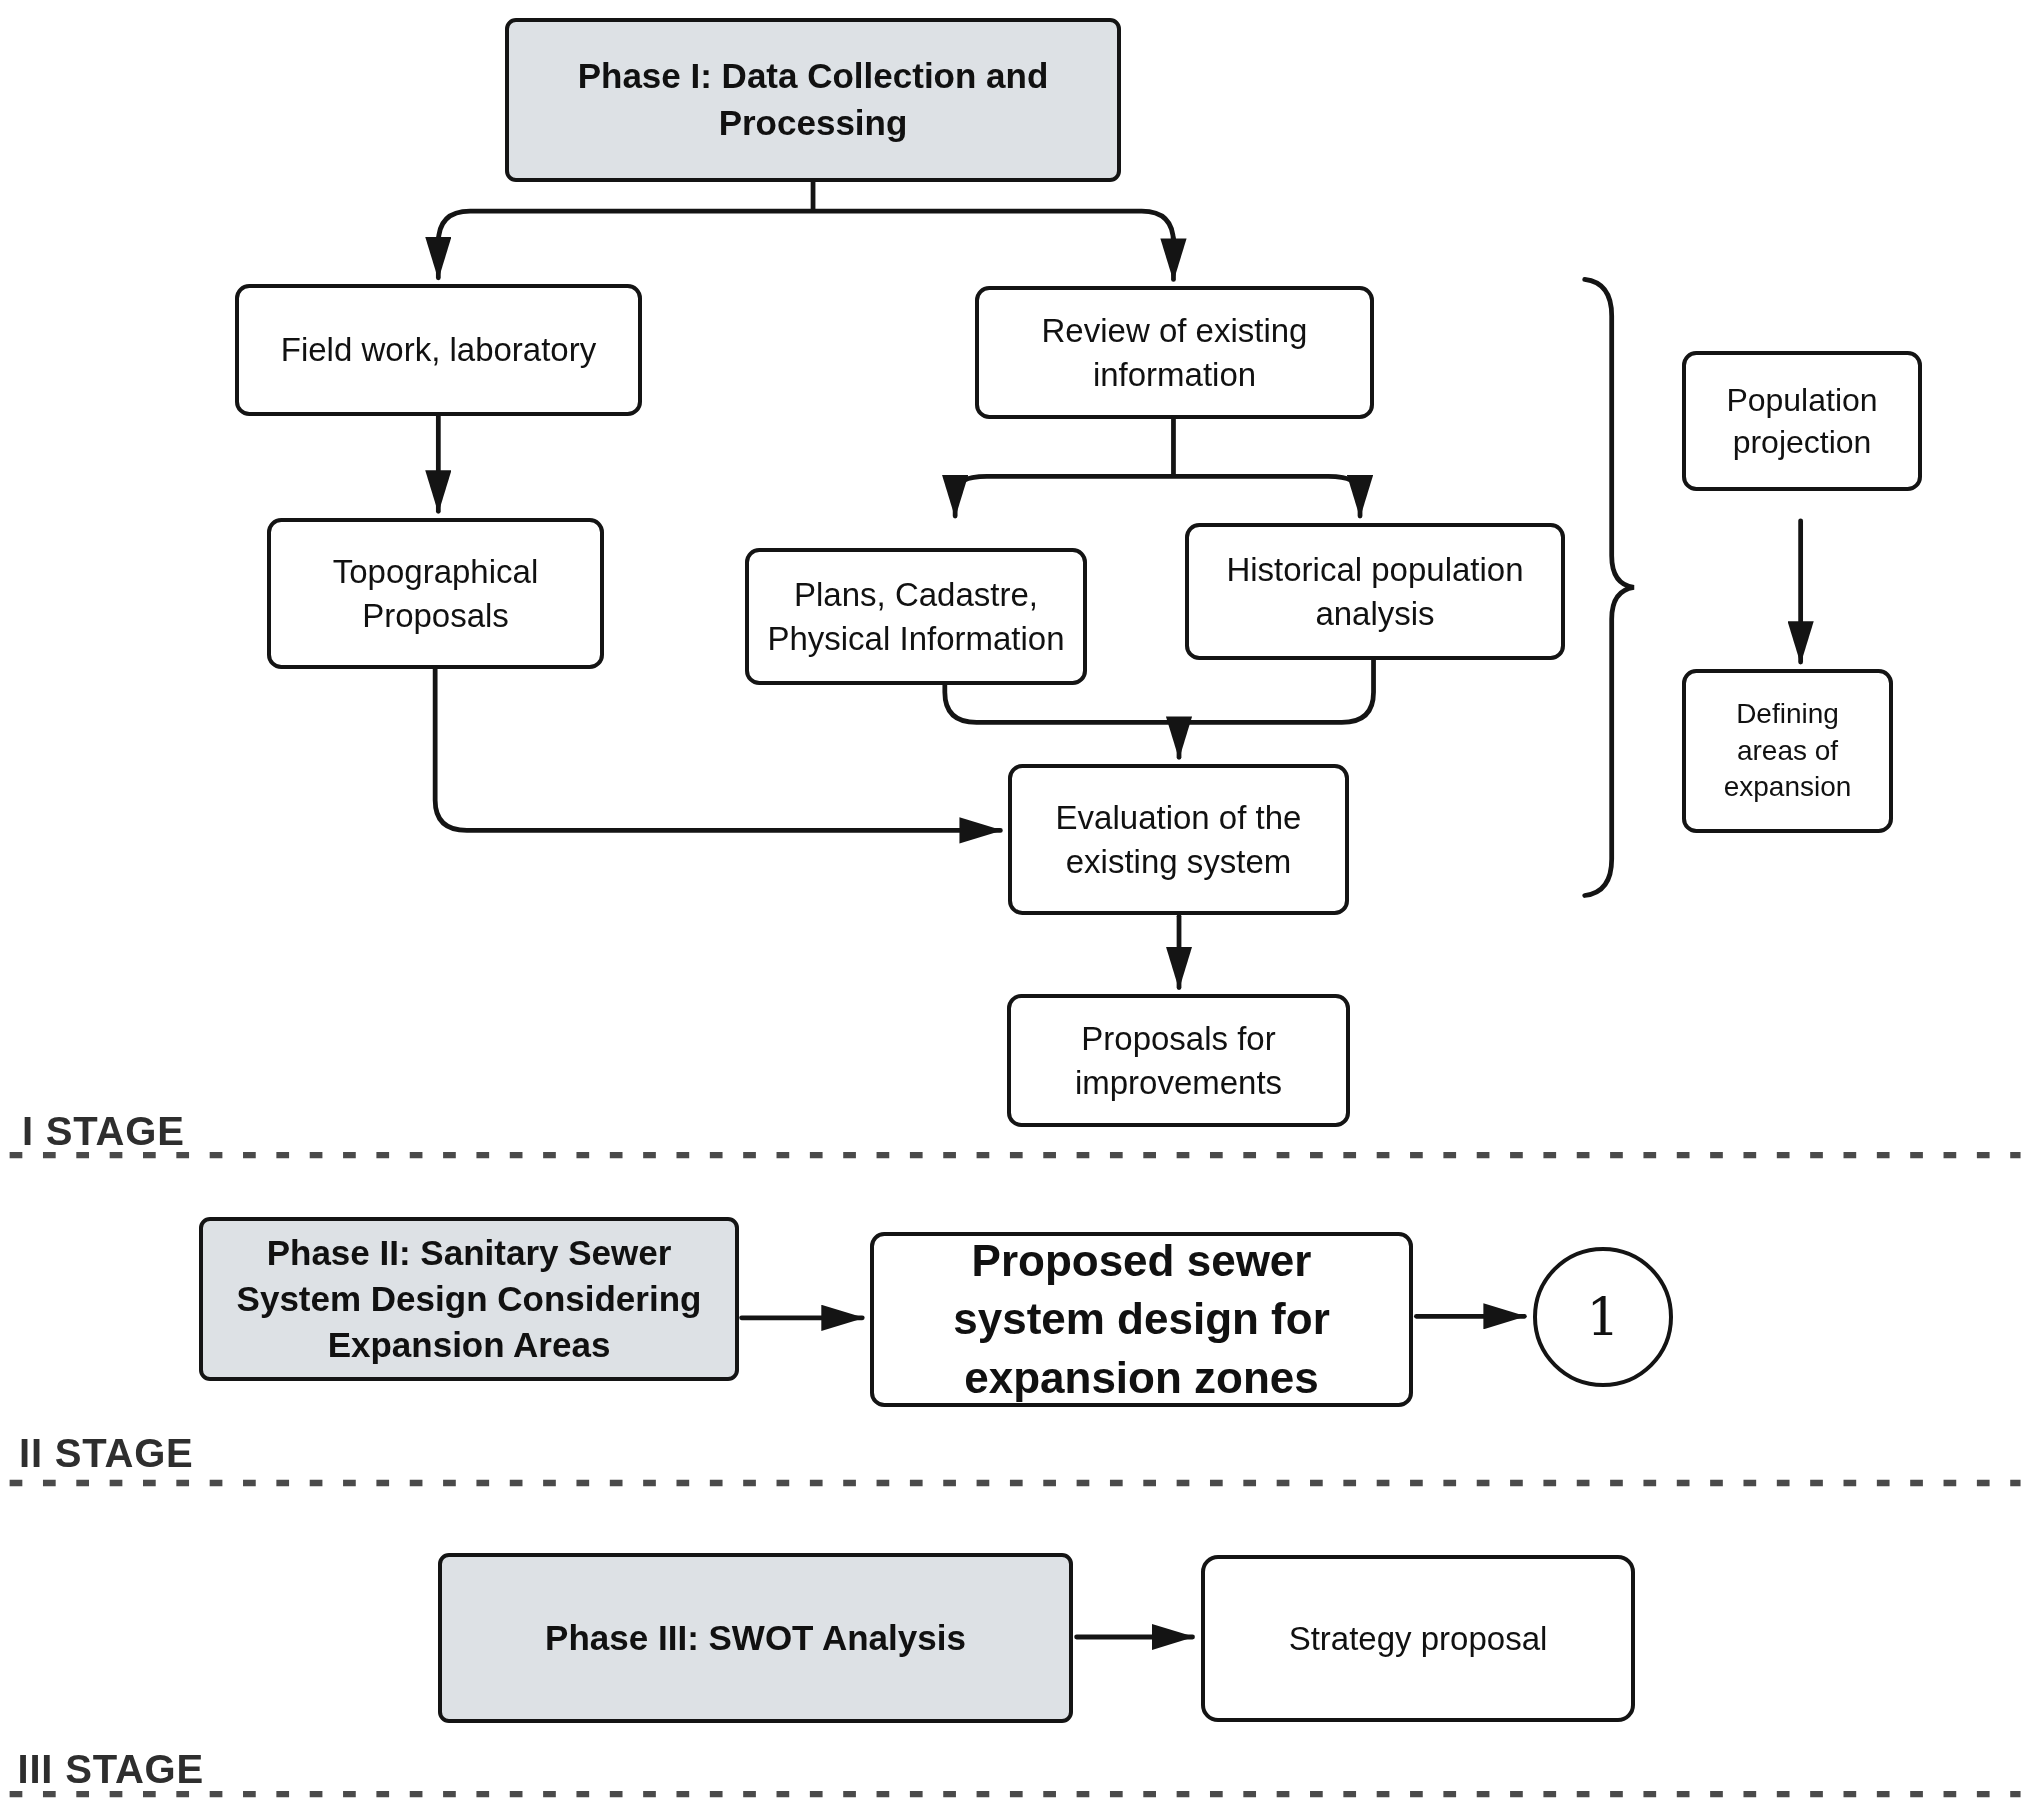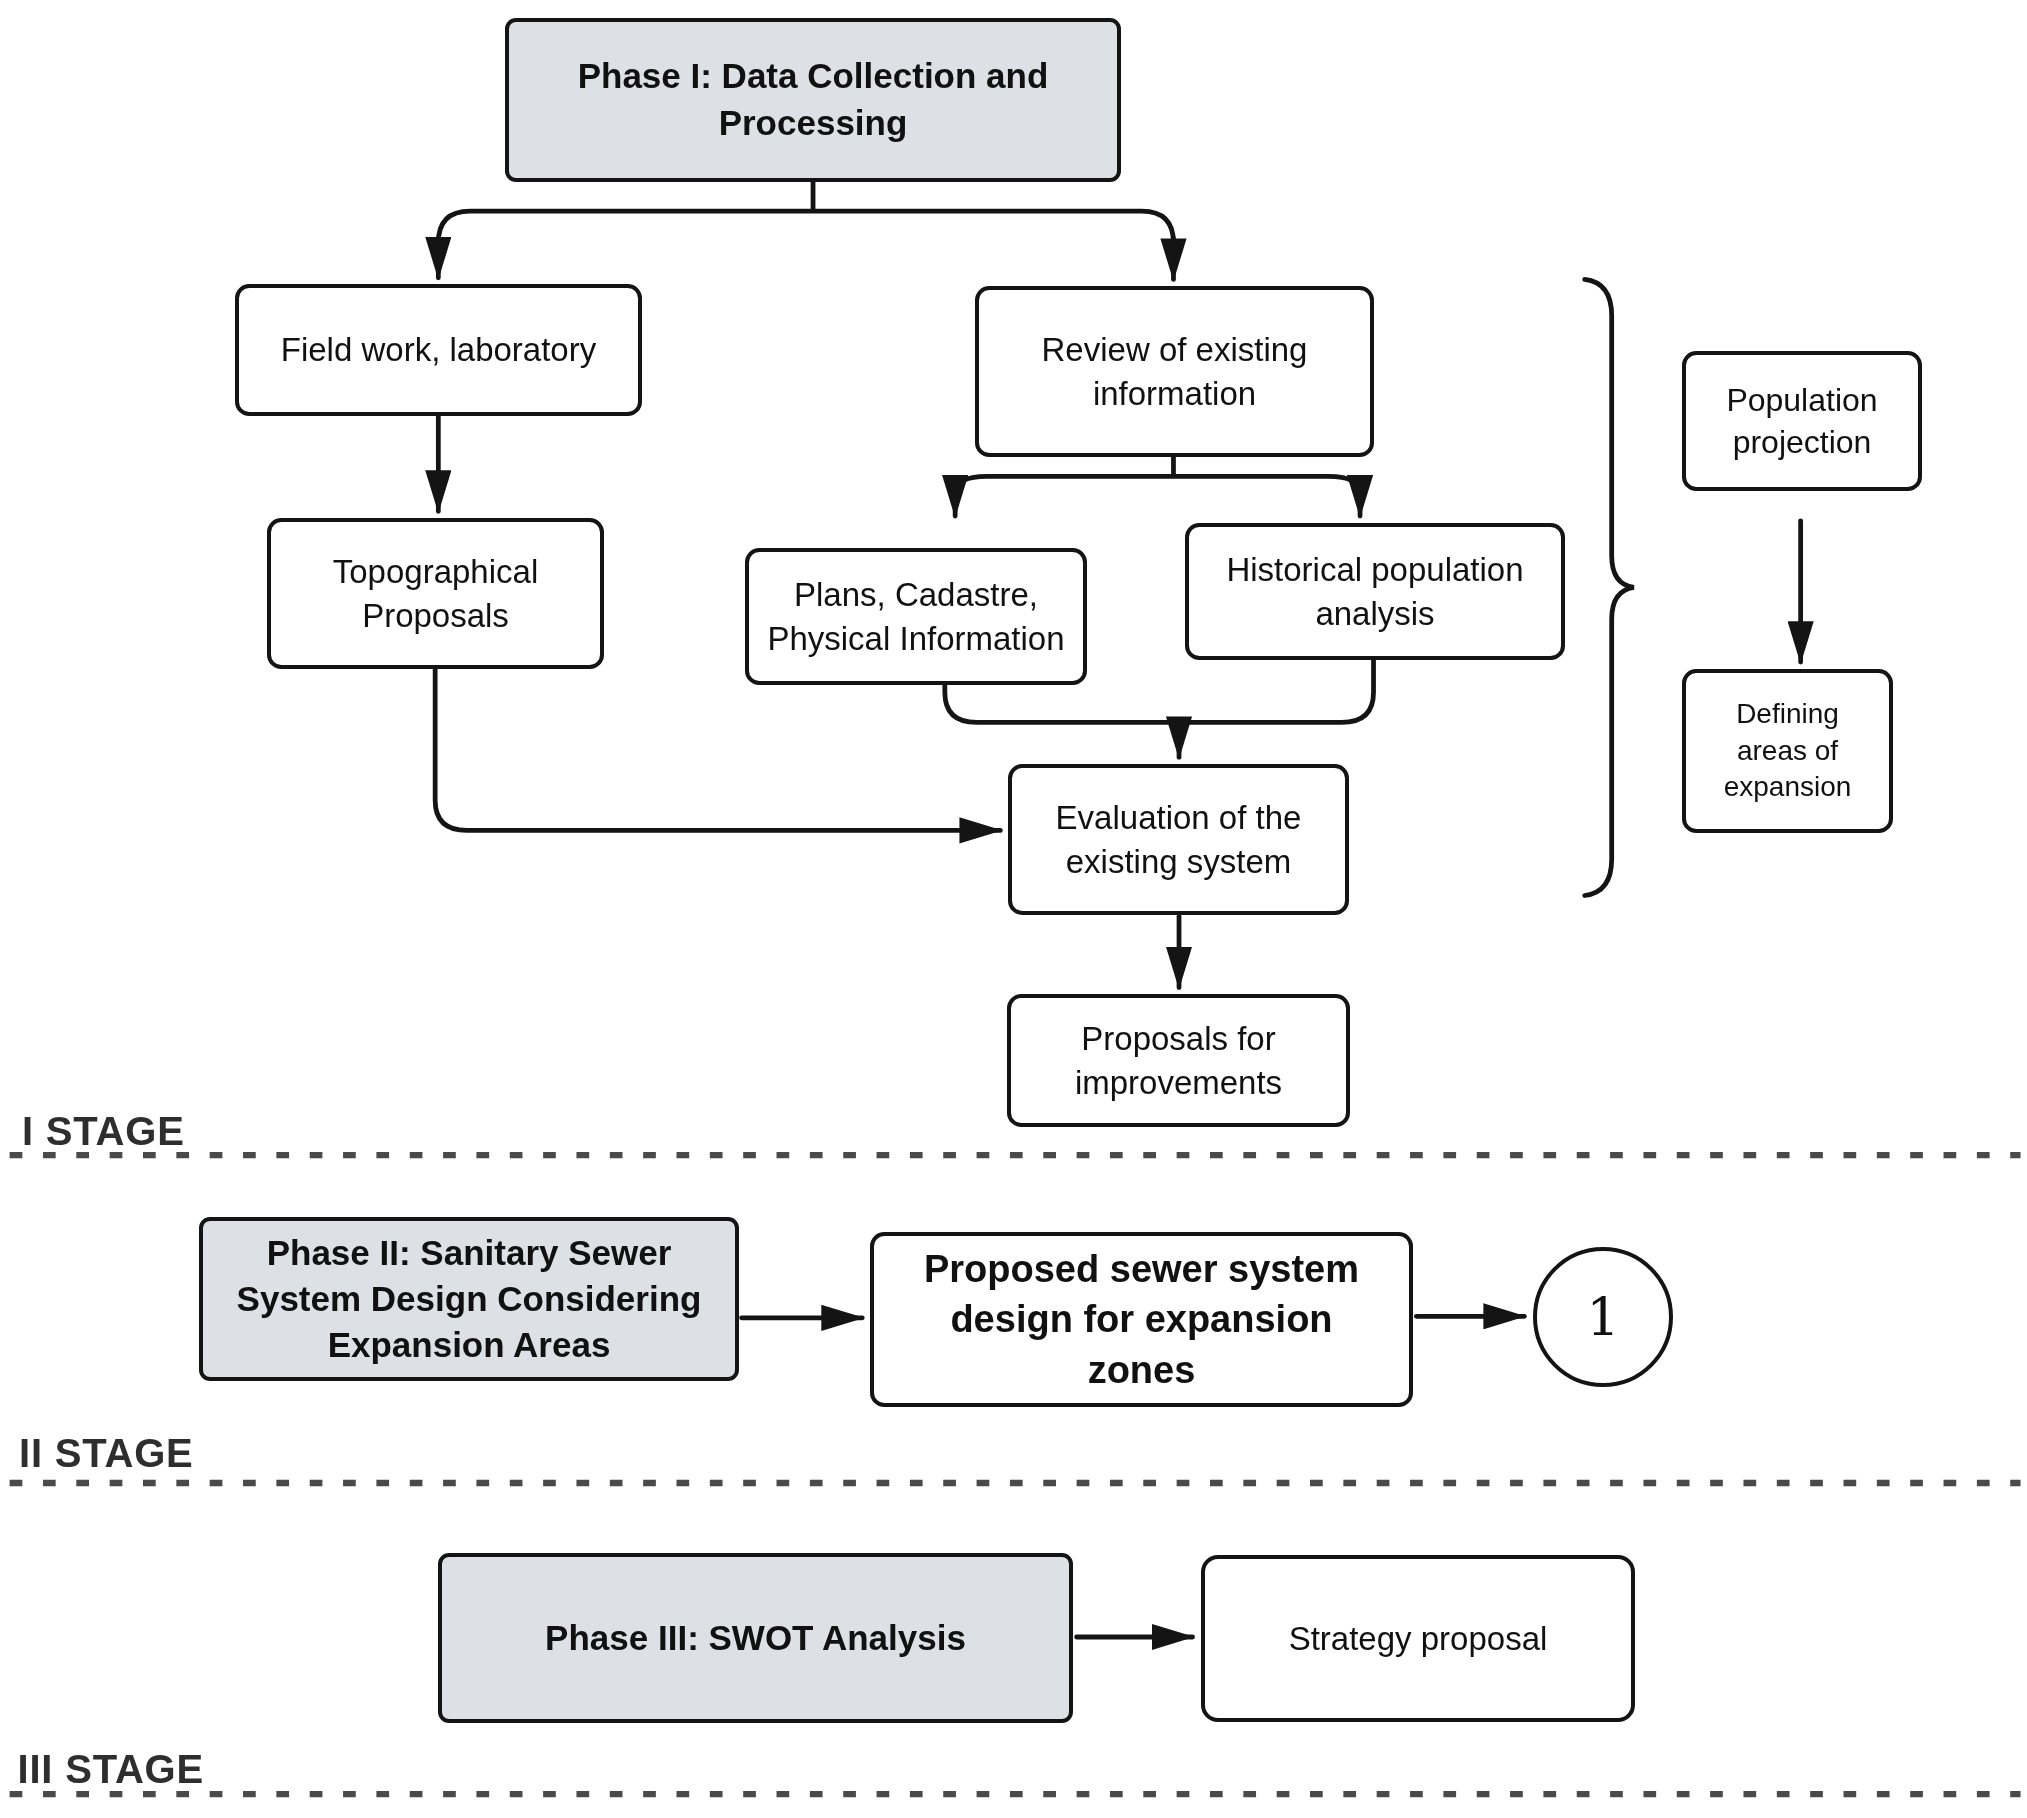--- a/index.html
+++ b/index.html
@@ -58,39 +58,39 @@
     font-size:40px;
     letter-spacing:0.8px;
     color:var(--stage-text);
     z-index:3;
     white-space:nowrap;
   }
   
   .n-phase1{left:505px;top:17.5px;width:616px;height:164px;}
   .n-phase1 .lbl{max-width:524px;}
   .n-fieldwork{left:235px;top:284px;width:407px;height:132px;}
-  .n-review{left:975px;top:286px;width:399px;height:171px;}
+  .n-review{left:975px;top:286px;width:399px;height:133px;}
   .n-review .lbl{max-width:318px;}
   .n-topographical{left:267px;top:518px;width:337px;height:151px;}
   .n-topographical .lbl{max-width:254px;}
   .n-plans{left:745px;top:548px;width:342px;height:137px;}
   .n-plans .lbl{max-width:349px;}
   .n-historical{left:1185px;top:523px;width:380px;height:137px;}
   .n-historical .lbl{max-width:318px;}
   .n-evaluation{left:1008px;top:764px;width:341px;height:151px;}
   .n-evaluation .lbl{max-width:278px;}
   .n-proposals{left:1007px;top:994px;width:343px;height:133px;}
   .n-proposals .lbl{max-width:238px;}
   .n-population{left:1682px;top:351px;width:240px;height:140px;font-size:32px;}
   .n-population .lbl{max-width:191px;}
   .n-defining{left:1682px;top:669px;width:211px;height:164px;font-size:28px;}
   .n-defining .lbl{max-width:159px;}
   .n-phase2{left:199px;top:1217px;width:540px;height:164px;}
   .n-phase2 .lbl{max-width:484px;}
-  .n-proposed{left:870px;top:1232px;width:543px;height:175px;font-weight:700;font-size:38px;}
+  .n-proposed{left:870px;top:1232px;width:543px;height:175px;font-weight:700;font-size:44px;}
   .n-proposed .lbl{max-width:492px;}
   .n-phase3{left:438px;top:1553px;width:635px;height:170px;}
   .n-strategy{left:1201px;top:1555px;width:434px;height:167px;border-radius:17px;}
   .n-circle1{left:1533px;top:1247px;width:140px;height:140px;}
   .s-one{left:22px;top:1109px;}
   .s-two{left:19px;top:1431px;}
   .s-three{left:17.5px;top:1747px;}
 </style>
 </head>
 <body>

